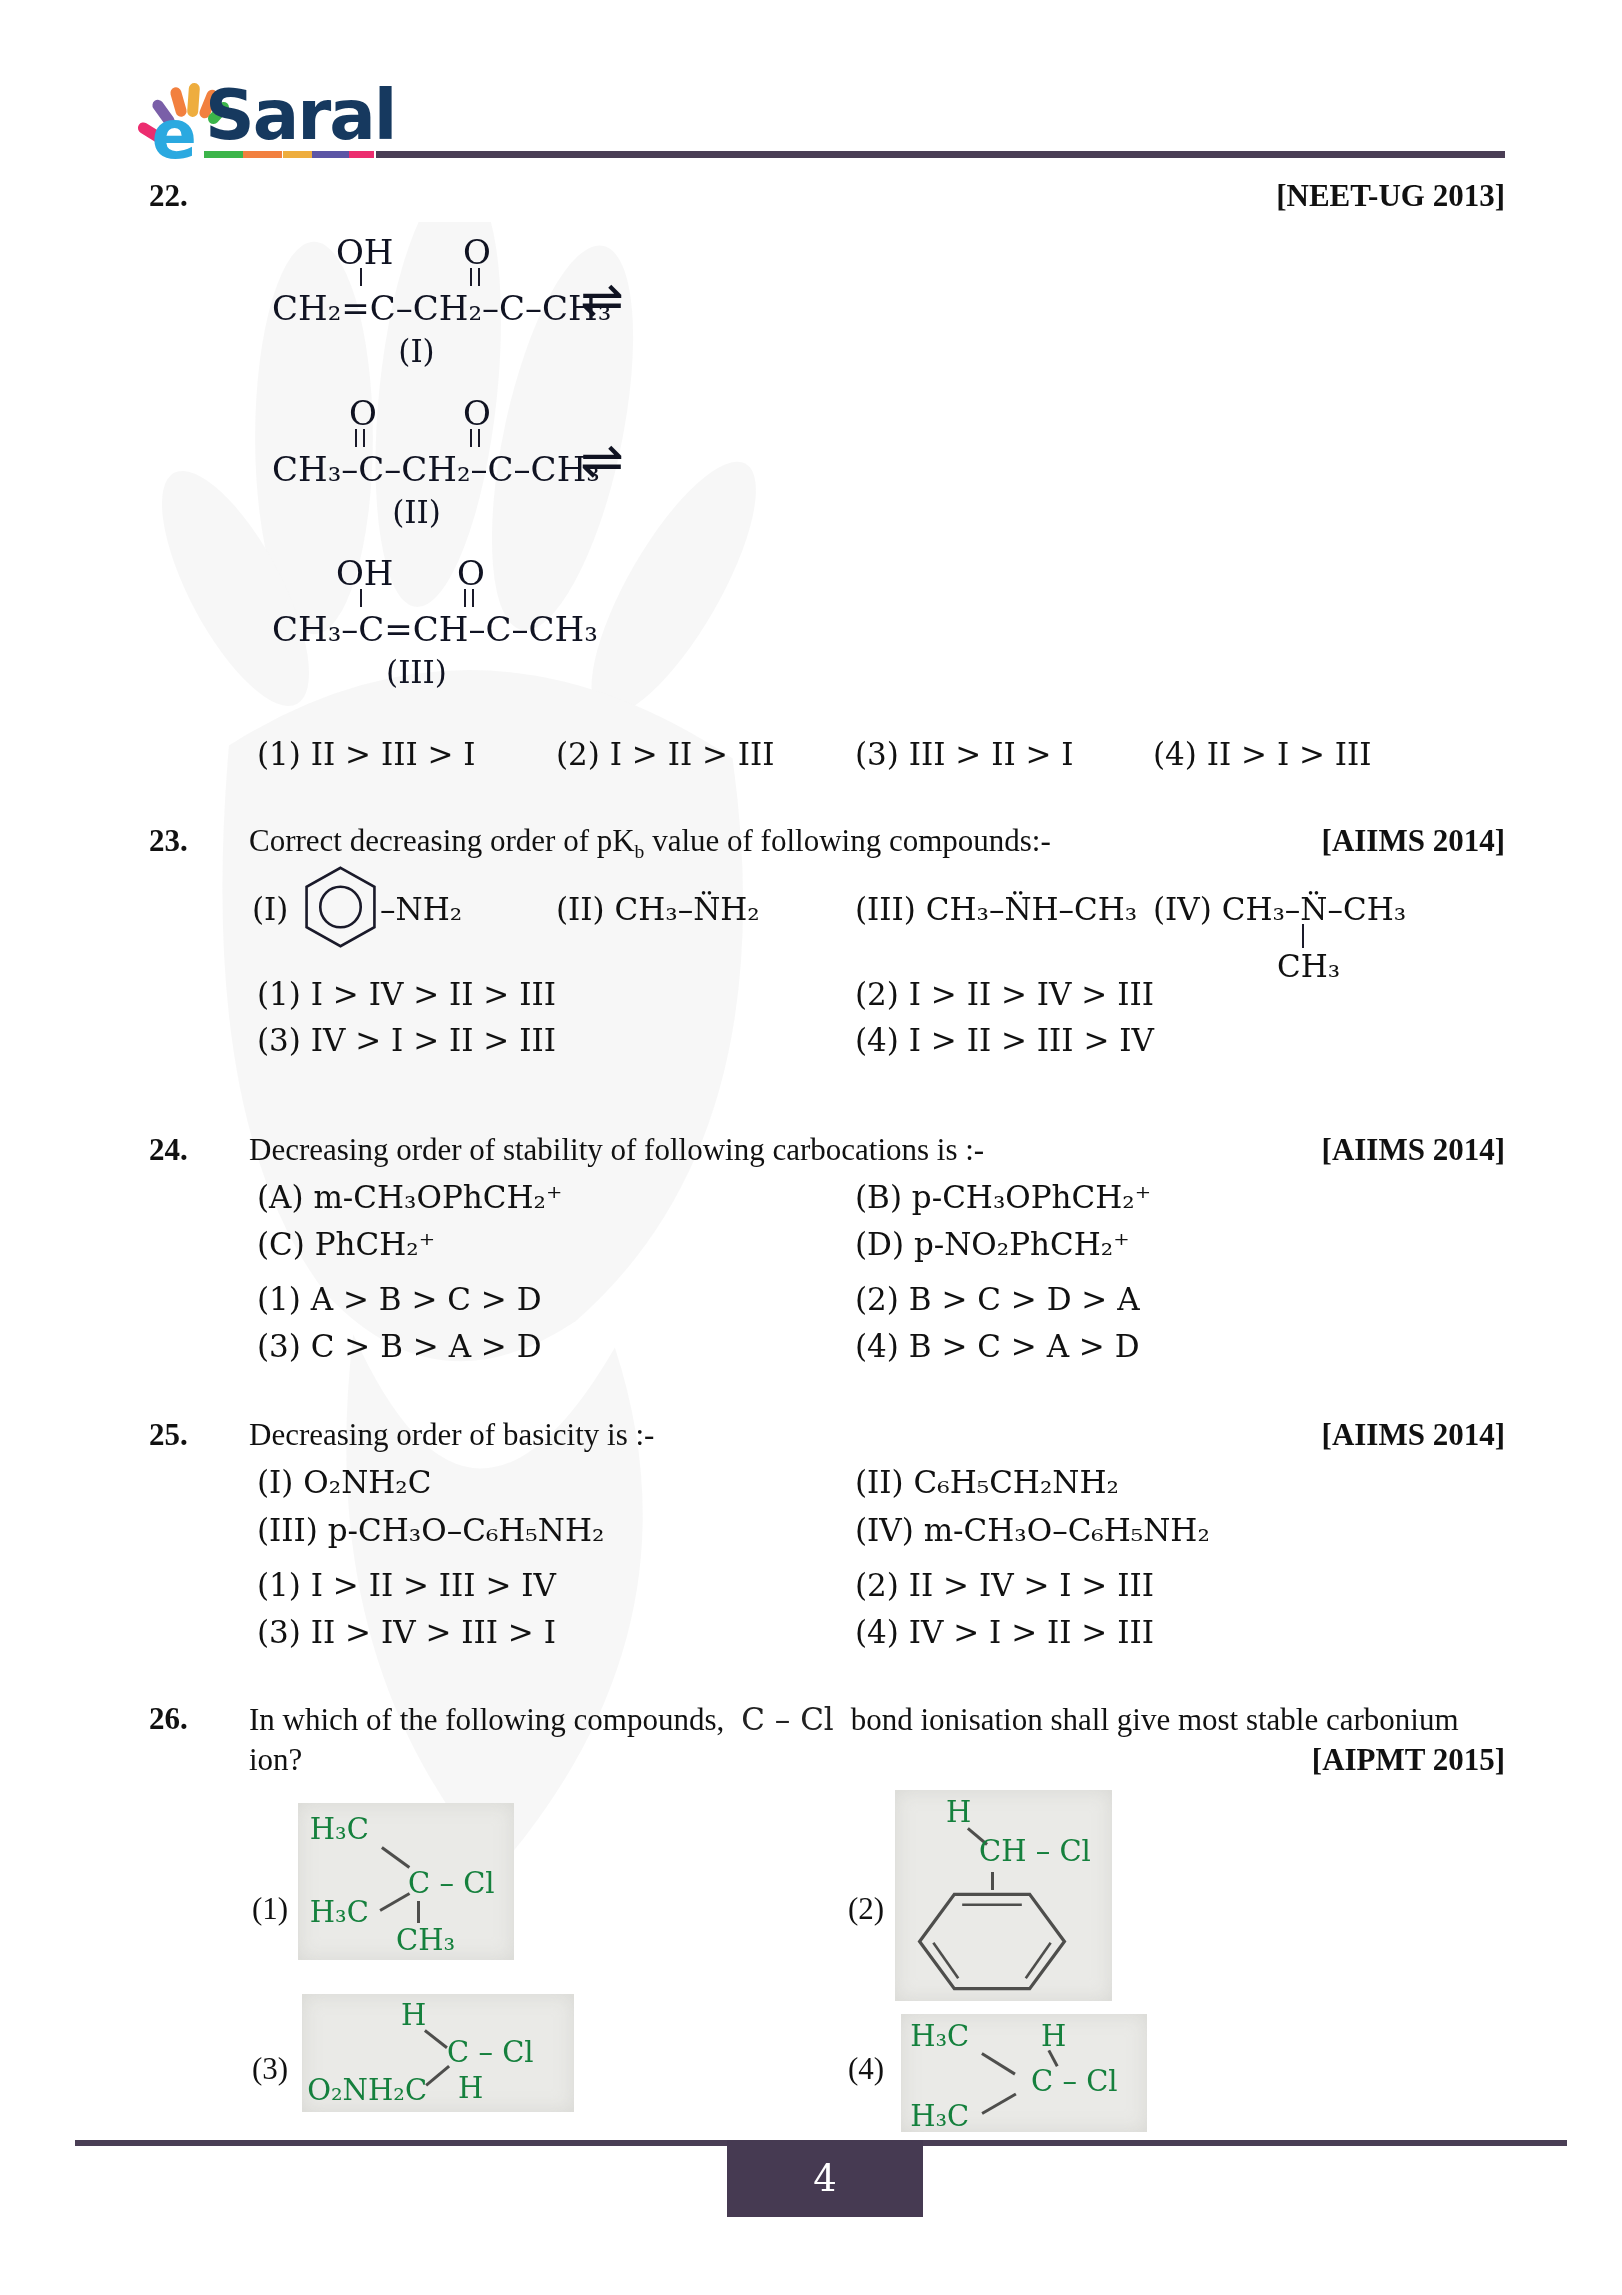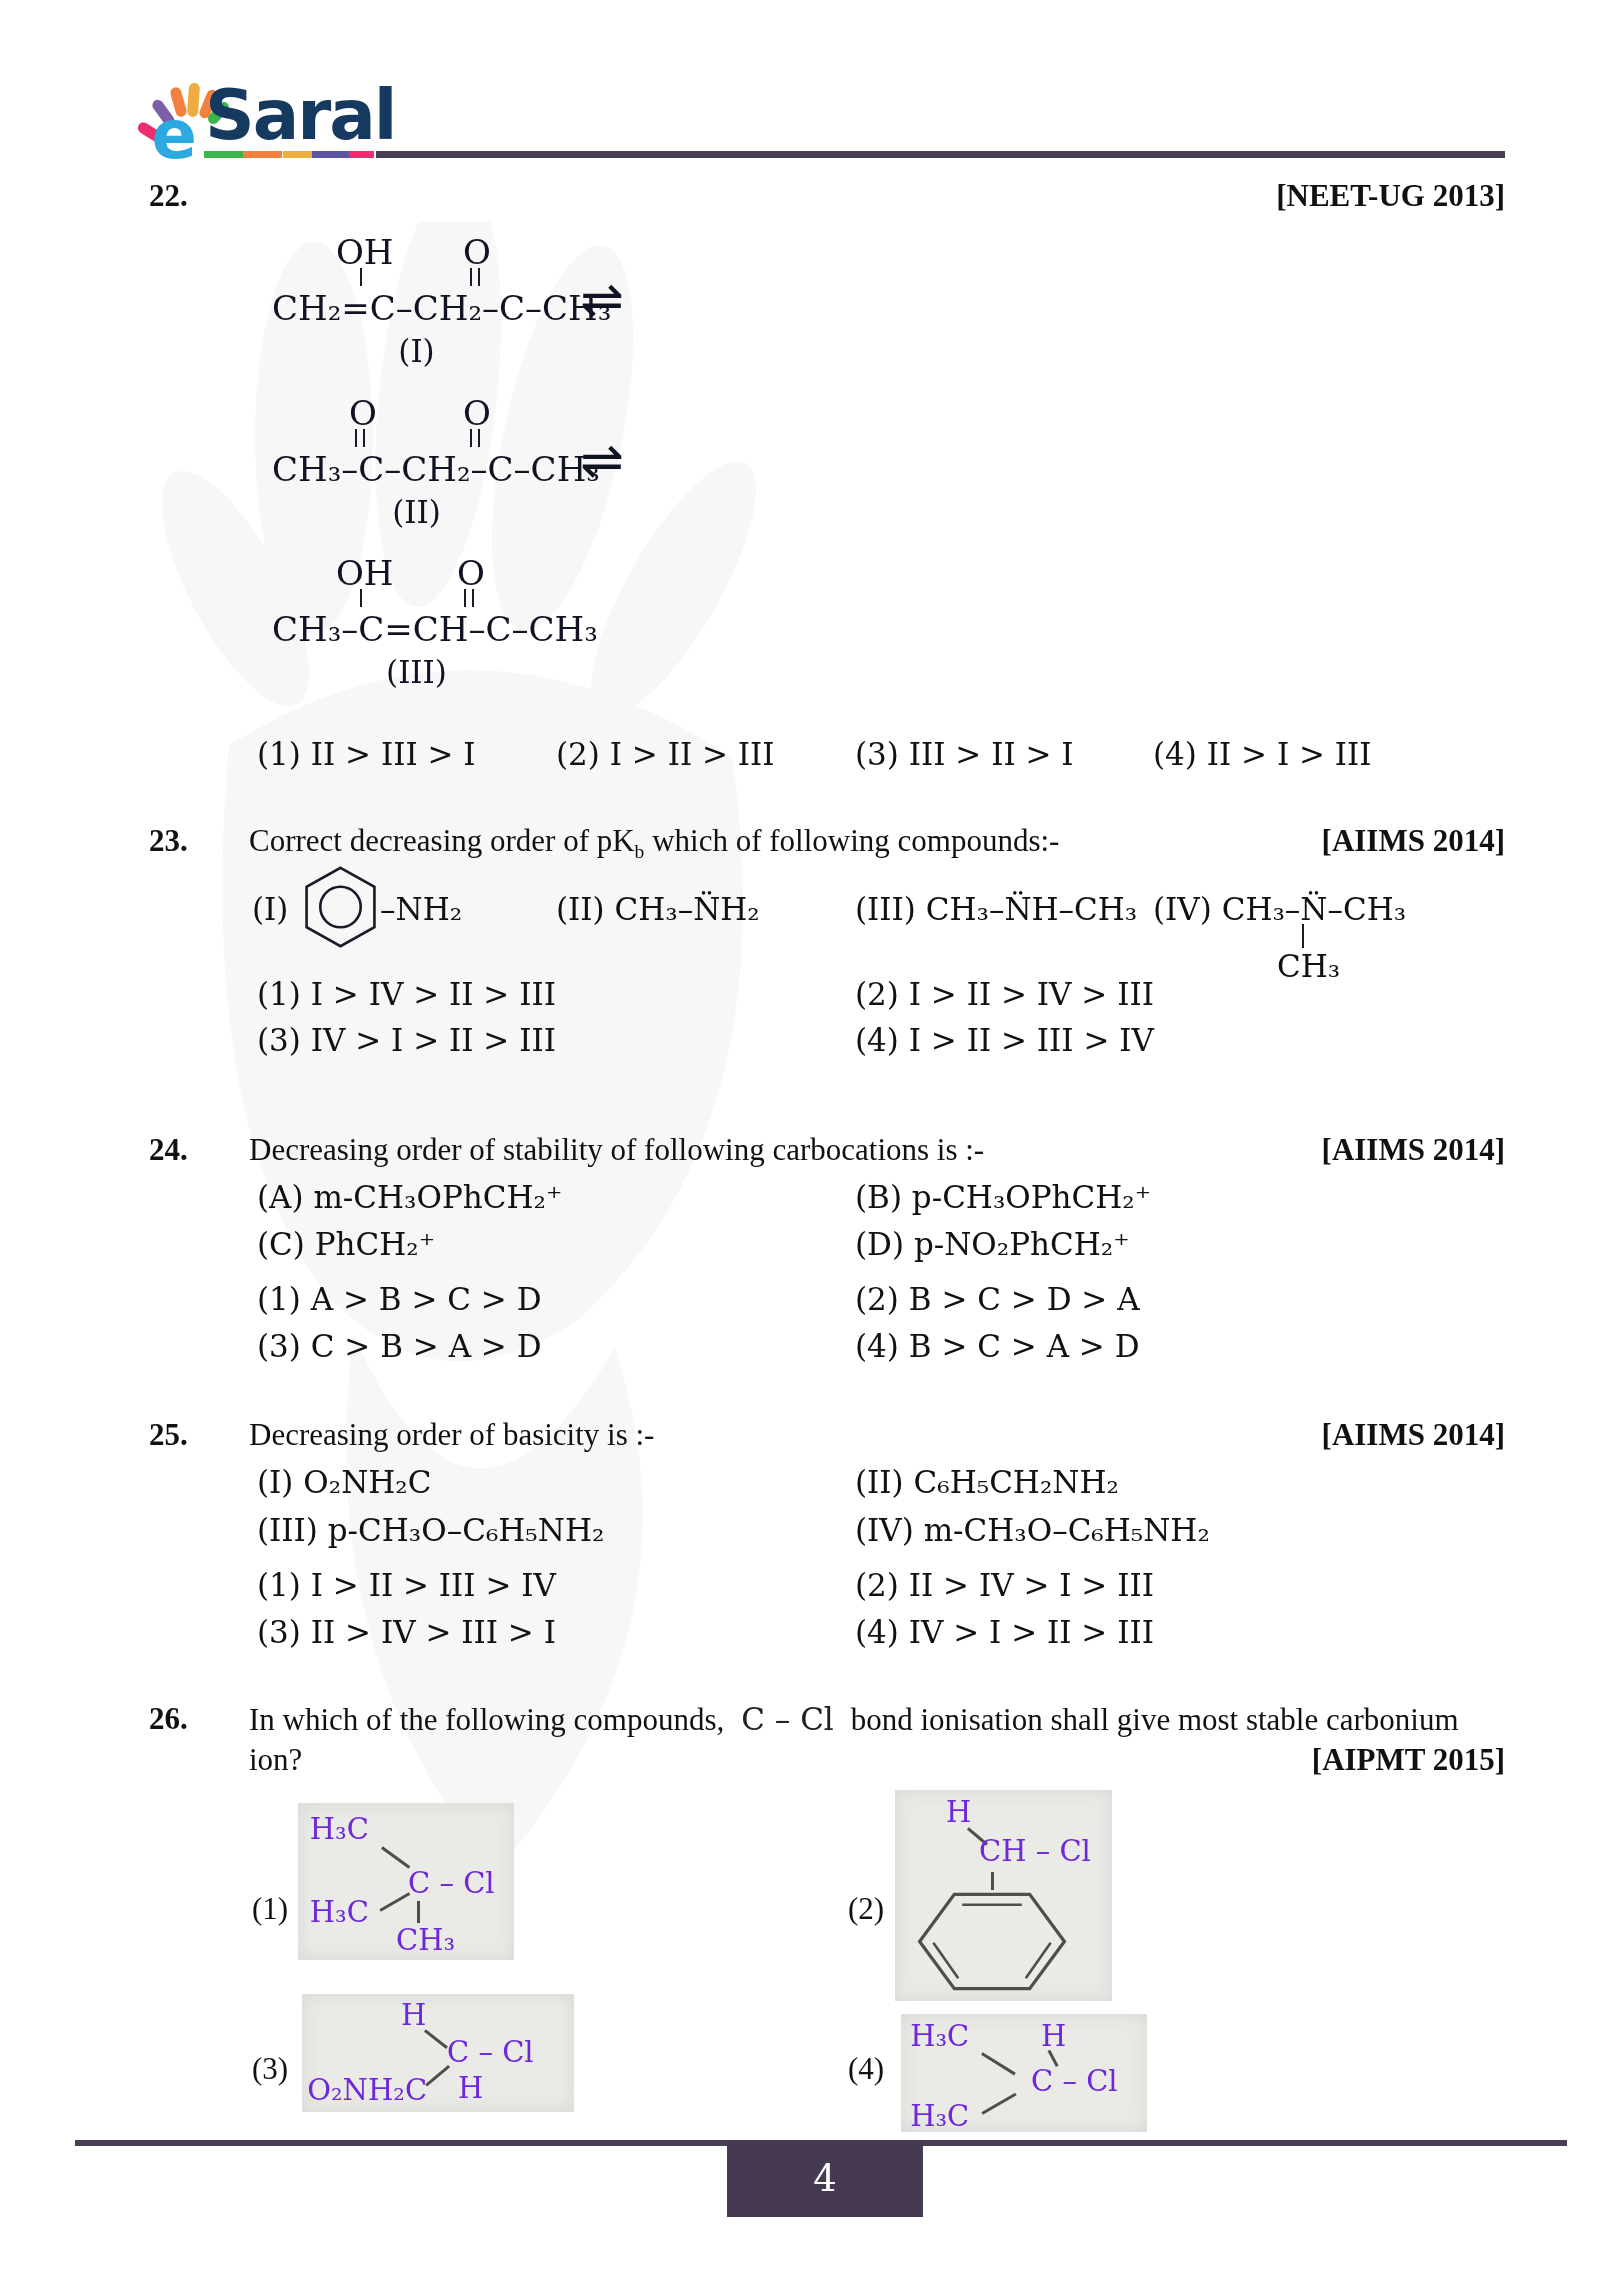--- a/index.html
+++ b/index.html
@@ -35,21 +35,21 @@
   .struct{position:absolute;left:272px;width:419px;height:137px;color:#101322;}
   .chain{position:absolute;left:0;top:56px;font-size:34px;font-family:"DejaVu Serif",serif;white-space:nowrap;}
   .overt{position:absolute;top:0;font-size:34px;font-family:"DejaVu Serif",serif;}
   .bond-s{position:absolute;top:36px;width:2px;height:18.3px;background:#1a1a2a;}
   .bond-d{position:absolute;top:36px;width:5.9px;height:18.3px;border-left:2px solid #1a1a2a;border-right:2px solid #1a1a2a;}
   .slabel{position:absolute;left:79px;top:101px;width:131px;text-align:center;font-size:31px;font-family:"DejaVu Serif",serif;}
   .eqarrow{position:absolute;left:308px;top:41px;font-size:52px;font-family:"DejaVu Sans",sans-serif;line-height:1;}
   
   .vbond{position:absolute;width:2px;background:#1a1a2a;}
   
-  .scanbox{position:absolute;background:#eaeae7;color:#6d28d9;font-family:"DejaVu Serif",serif;font-size:29px;box-shadow:inset 0 0 19.6px rgba(180,180,175,.35);}
+  .scanbox{position:absolute;background:#eaeae7;color:#15803d;font-family:"DejaVu Serif",serif;font-size:29px;box-shadow:inset 0 0 19.6px rgba(180,180,175,.35);}
   .scanbox span{position:absolute;white-space:nowrap;}
   .diag{position:absolute;height:2.6px;background:#4e4e4c;transform-origin:left center;}
   .vb{position:absolute;width:2.6px;background:#4e4e4c;}
   .olabel{position:absolute;font-size:31px;}
   
   .footline{position:absolute;left:75px;top:2140px;width:1492px;height:5.9px;background:#4a3e55;}
   .pagebox{position:absolute;left:727px;top:2140px;width:196px;height:77px;background:#463a52;
     color:#fff;font-size:37px;display:flex;align-items:center;justify-content:center;font-family:"DejaVu Serif",serif;}
   
   .wm{position:absolute;left:157px;top:222px;opacity:0.055;}
@@ -125,21 +125,21 @@
     <div class="eqarrow"></div>
   </div>
 
   <div class="opt formula" style="left:257px;top:736px">(1) II &gt; III &gt; I</div>
   <div class="opt formula" style="left:556px;top:736px">(2) I &gt; II &gt; III</div>
   <div class="opt formula" style="left:855px;top:736px">(3) III &gt; II &gt; I</div>
   <div class="opt formula" style="left:1153px;top:736px">(4) II &gt; I &gt; III</div>
 
   <div class="qnum" style="top:823px">23.</div>
   <div class="stem" style="top:823px">
-    <span>Correct decreasing order of pK</span><sub class="k">b</sub><span> which of following compounds:-</span>
+    <span>Correct decreasing order of pK</span><sub class="k">b</sub><span> value of following compounds:-</span>
   </div>
   <div class="tag" style="top:823px">[AIIMS 2014]</div>
 
   <div class="opt formula" style="left:252px;top:891px">(I)</div>
   <svg class="bz abs" style="left:302px;top:865px" width="77" height="84" viewBox="0 0 118 128">
     <polygon points="59,4 111,33 111,95 59,124 7,95 7,33" fill="none" stroke="#1a1a2a" stroke-width="4"></polygon>
     <circle cx="59" cy="64" r="31" fill="none" stroke="#1a1a2a" stroke-width="4"></circle>
   </svg>
   <div class="opt formula" style="left:380px;top:891px">–NH₂</div>
   <div class="opt formula" style="left:556px;top:891px">(II) CH₃–N̈H₂</div>

